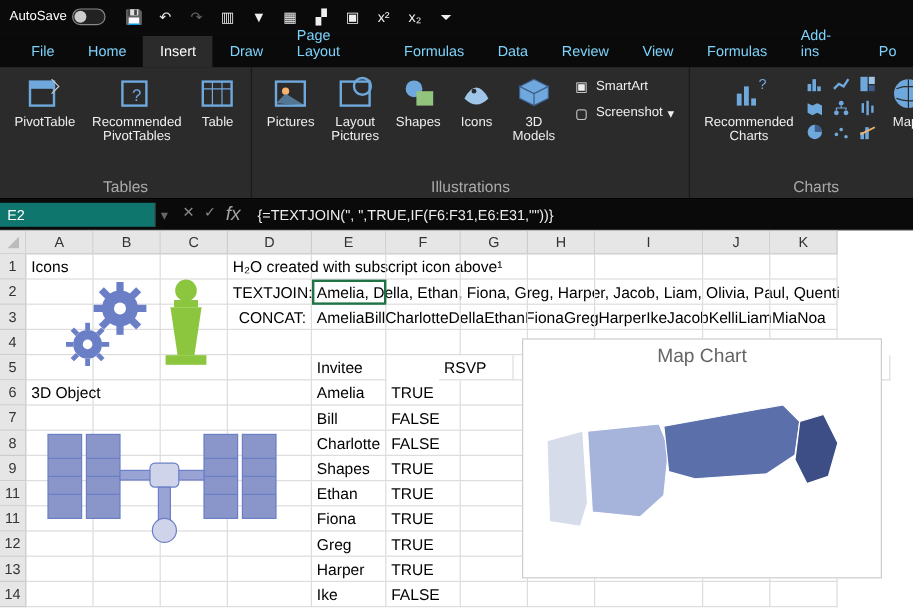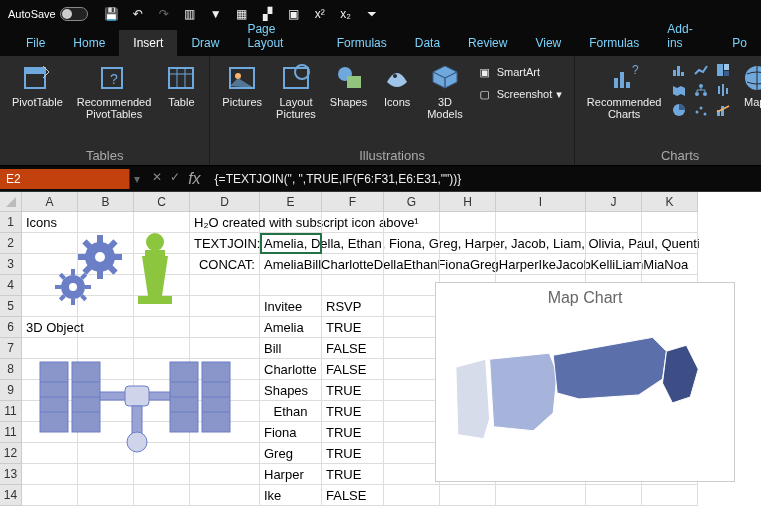--- a/index.html
+++ b/index.html
@@ -25,21 +25,21 @@
   .group-label { font-size: 13px; color: #aaa; padding-top: 2px; }
   .big-btn { display: flex; flex-direction: column; align-items: center; gap: 2px; padding: 2px 4px; cursor: pointer; min-width: 40px; }
   .big-btn .icon { width: 32px; height: 32px; display: flex; align-items: center; justify-content: center; }
   .big-btn .lbl { font-size: 11px; text-align: center; line-height: 1.1; color: #eee; }
   .small-btn { display: flex; align-items: center; gap: 4px; padding: 2px 4px; cursor: pointer; font-size: 11px; color: #eee; }
   .mini-icon { width: 16px; height: 16px; display: inline-flex; align-items: center; justify-content: center; }
   .col-stack { display: flex; flex-direction: column; gap: 2px; justify-content: flex-start; padding-top: 2px; }
   
   
   .fbar { height: 26px; background: #0a0a0a; display: flex; align-items: center; border-bottom: 1px solid #333; }
-  .namebox { width: 130px; background: #c2410c; color: #fff; padding: 3px 6px; font-size: 12px; border-right: 1px solid #333; }
+  .namebox { width: 130px; background: #0f766e; color: #fff; padding: 3px 6px; font-size: 12px; border-right: 1px solid #333; }
   .fbar-btns { display: flex; gap: 8px; padding: 0 8px; color: #888; }
   .fx { font-style: italic; font-size: 16px; color: #a3a3a3; }
   .formula { flex: 1; padding: 3px 6px; font-size: 12px; color: #eee; background: #0a0a0a; }
   
   
   .grid-area { position: relative; background: #fff; color: #000; height: 315px; overflow: hidden; }
   .corner { position: absolute; left: 0; top: 0; width: 22px; height: 20px; background: #e6e6e6; border-right: 1px solid #ccc; border-bottom: 1px solid #ccc; display:flex; align-items:center; justify-content:center; }
   .colheads { position: absolute; left: 22px; top: 0; height: 20px; display: flex; }
   .colhead { background: #e6e6e6; border-right: 1px solid #ccc; border-bottom: 1px solid #ccc; text-align: center; font-size: 12px; line-height: 20px; color: #333; }
   .rowheads { position: absolute; left: 0; top: 20px; width: 22px; }
@@ -393,21 +393,21 @@
         <div class="cell" style="width: 90px;"></div>
         <div class="cell" style="width: 56px;"></div>
         <div class="cell" style="width: 56px;"></div>
       </div>
       <div class="crow">
         <div class="cell" style="width: 56px;"></div>
         <div class="cell" style="width: 56px;"></div>
         <div class="cell" style="width: 56px;"></div>
         <div class="cell" style="width: 70px;"></div>
         <div class="cell" style="width: 62px;">Invitee</div>
-        <div class="cell" style="width: 62px;">RSVP</div>
+        <div class="cell" style="width: 62px; margin-left: 44px;">RSVP</div>
         <div class="cell" style="width: 56px;"></div>
         <div class="cell" style="width: 56px;"></div>
         <div class="cell" style="width: 90px;"></div>
         <div class="cell" style="width: 56px;"></div>
         <div class="cell" style="width: 56px;"></div>
       </div>
       <div class="crow">
         <div class="cell" style="width: 56px;">3D Object</div>
         <div class="cell" style="width: 56px;"></div>
         <div class="cell" style="width: 56px;"></div>
@@ -457,21 +457,21 @@
         <div class="cell" style="width: 56px;"></div>
         <div class="cell" style="width: 90px;"></div>
         <div class="cell" style="width: 56px;"></div>
         <div class="cell" style="width: 56px;"></div>
       </div>
       <div class="crow">
         <div class="cell" style="width: 56px;"></div>
         <div class="cell" style="width: 56px;"></div>
         <div class="cell" style="width: 56px;"></div>
         <div class="cell" style="width: 70px;"></div>
-        <div class="cell" style="width: 62px; text-align: center;">Ethan</div>
+        <div class="cell" style="width: 62px;">Ethan</div>
         <div class="cell" style="width: 62px;">TRUE</div>
         <div class="cell" style="width: 56px;"></div>
         <div class="cell" style="width: 56px;"></div>
         <div class="cell" style="width: 90px;"></div>
         <div class="cell" style="width: 56px;"></div>
         <div class="cell" style="width: 56px;"></div>
       </div>
       <div class="crow">
         <div class="cell" style="width: 56px;"></div>
         <div class="cell" style="width: 56px;"></div>

